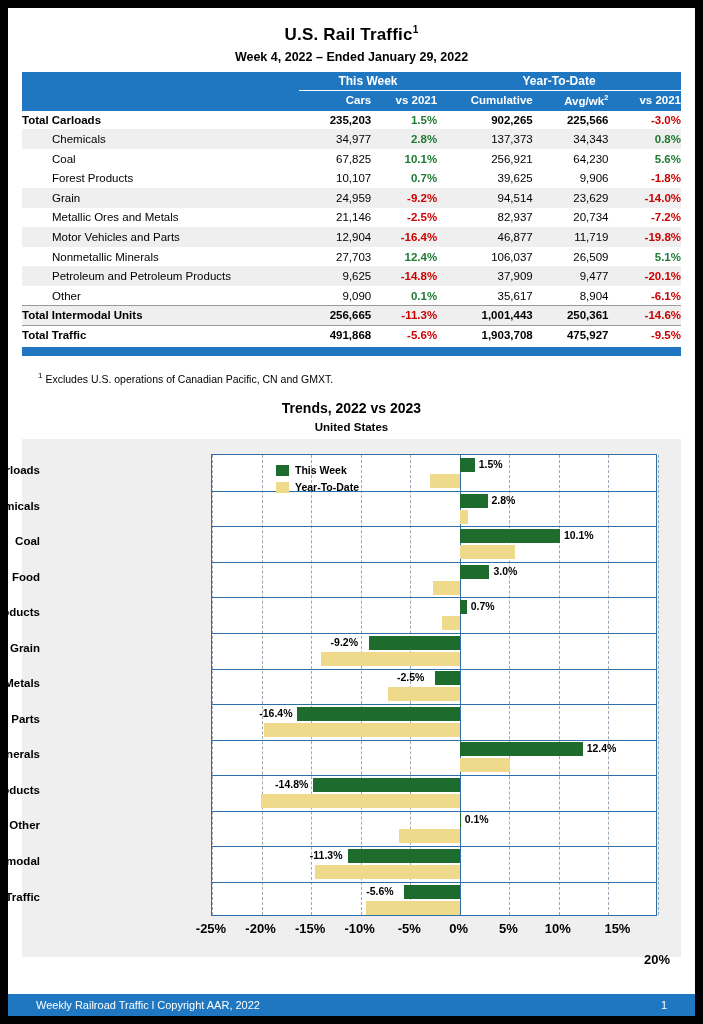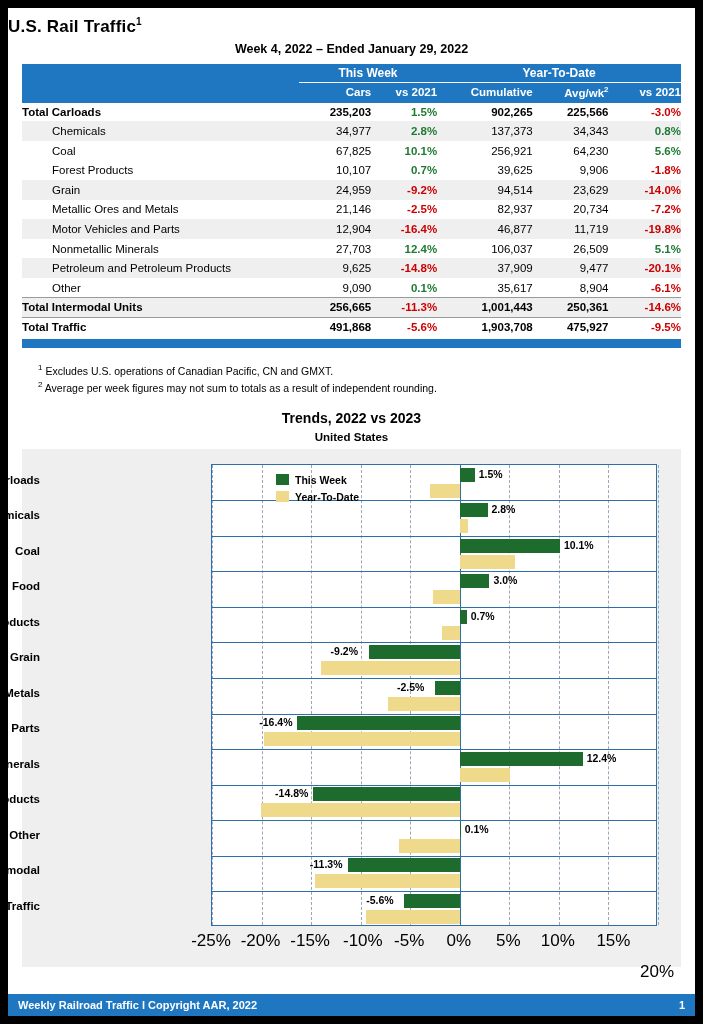--- a/index.html
+++ b/index.html
@@ -15,24 +15,24 @@
   .page {
     position:absolute;
     left:8px; top:8px;
     width:687px; height:1008px;
     background:#fff;
     overflow:hidden;
   }
 
   
   .title {
-    text-align:left;
+    text-align:center;
     font-size:17px;
     font-weight:bold;
-    margin-top:8px;
+    margin-top:16px;
     letter-spacing:0.2px;
   }
   .title sup { font-size:10px; font-weight:bold; vertical-align: super; }
   .subtitle {
     text-align:center;
     font-size:12.5px;
     font-weight:bold;
     margin-top:5px;
     margin-bottom:8px;
   }
@@ -147,22 +147,22 @@
   .bar.tw { background:#1E6B2E; }
   .bar.ytd { background:#EFD98A; }
   .barlabel {
     position:absolute;
     font-size:10.5px;
     font-weight:bold;
     white-space:nowrap;
   }
   .xtick {
     position:absolute;
-    font-size:17px;
-    font-weight:normal;
+    font-size:13px;
+    font-weight:bold;
     text-align:center;
     width:46px;
     top:481px;
   }
   .legend {
     position:absolute;
     left:253px; top:24px;
     font-size:10.5px;
     font-weight:bold;
   }
@@ -172,25 +172,25 @@
   .legend .sw.ytd { background:#EFD98A; }
 
   
   .bottom-bar {
     position:absolute;
     left:0; bottom:0;
     width:687px; height:22px;
     background:#1F77C1;
     color:#fff;
     font-size:11px;
-    font-weight:bold;
+    font-weight:normal;
     display:flex;
     align-items:center;
     justify-content:space-between;
-    padding: 0 10px;
+    padding: 0 28px;
   }
 </style>
 </head>
 <body>
 
 <div class="page">
 
   <div class="title"><span>U.S. Rail Traffic</span><sup>1</sup></div>
   <div class="subtitle">Week 4, 2022 – Ended January 29, 2022</div>
 
@@ -314,21 +314,20 @@
             <td class="num bold">475,927</td>
             <td class="pct bold neg">-9.5%</td>
           </tr>
         </tbody>
     </table>
   </div>
   <div class="blue-footer-bar"></div>
 
   <div class="footnotes">
     <div><sup>1</sup> <span>Excludes U.S. operations of Canadian Pacific, CN and GMXT.</span></div>
-    <div><sup>2</sup> <span>Average per week figures may not sum to totals as a result of independent rounding.</span></div>
   </div>
 
   <div class="chart-title">Trends, 2022 vs 2023</div>
   <div class="chart-sub">United States</div>
 
   <div class="chart-area">
     <div class="plot" id="plot">
         <div class="gridline" style="left: 0px;"></div>
         <div class="gridline" style="left: 49.5556px;"></div>
         <div class="gridline" style="left: 99.1111px;"></div>
@@ -410,21 +409,21 @@
       <div class="catlabel" style="top: 237px;">Metallic Ores and Metals</div>
       <div class="catlabel" style="top: 272.538px;">Motor Vehicles and Parts</div>
       <div class="catlabel" style="top: 308.077px;">Nonmetallic Minerals</div>
       <div class="catlabel" style="top: 343.615px;">Petroleum and Products</div>
       <div class="catlabel" style="top: 379.154px;">Other</div>
       <div class="catlabel" style="top: 414.692px;">Total Intermodal</div>
       <div class="catlabel" style="top: 450.231px;">Total Traffic</div>
       <div class="xtick" style="left: 165px;">-25%</div>
       <div class="xtick" style="left: 214.556px;">-20%</div>
       <div class="xtick" style="left: 264.111px; text-align: center;">-15%</div>
-      <div class="xtick" style="left: 313.667px; text-align: right;">-10%</div>
+      <div class="xtick" style="left: 313.667px;">-10%</div>
       <div class="xtick" style="left: 363.222px;">-5%</div>
       <div class="xtick" style="left: 412.778px;">0%</div>
       <div class="xtick" style="left: 462.333px;">5%</div>
       <div class="xtick" style="left: 511.889px;">10%</div>
       <div class="xtick" style="left: 561.444px; text-align: right;">15%</div>
       <div class="xtick" style="left: 611px; margin-top: 31px;">20%</div>
     </div>
 
   <div class="bottom-bar">
     <span>Weekly Railroad Traffic l Copyright AAR, 2022</span>

